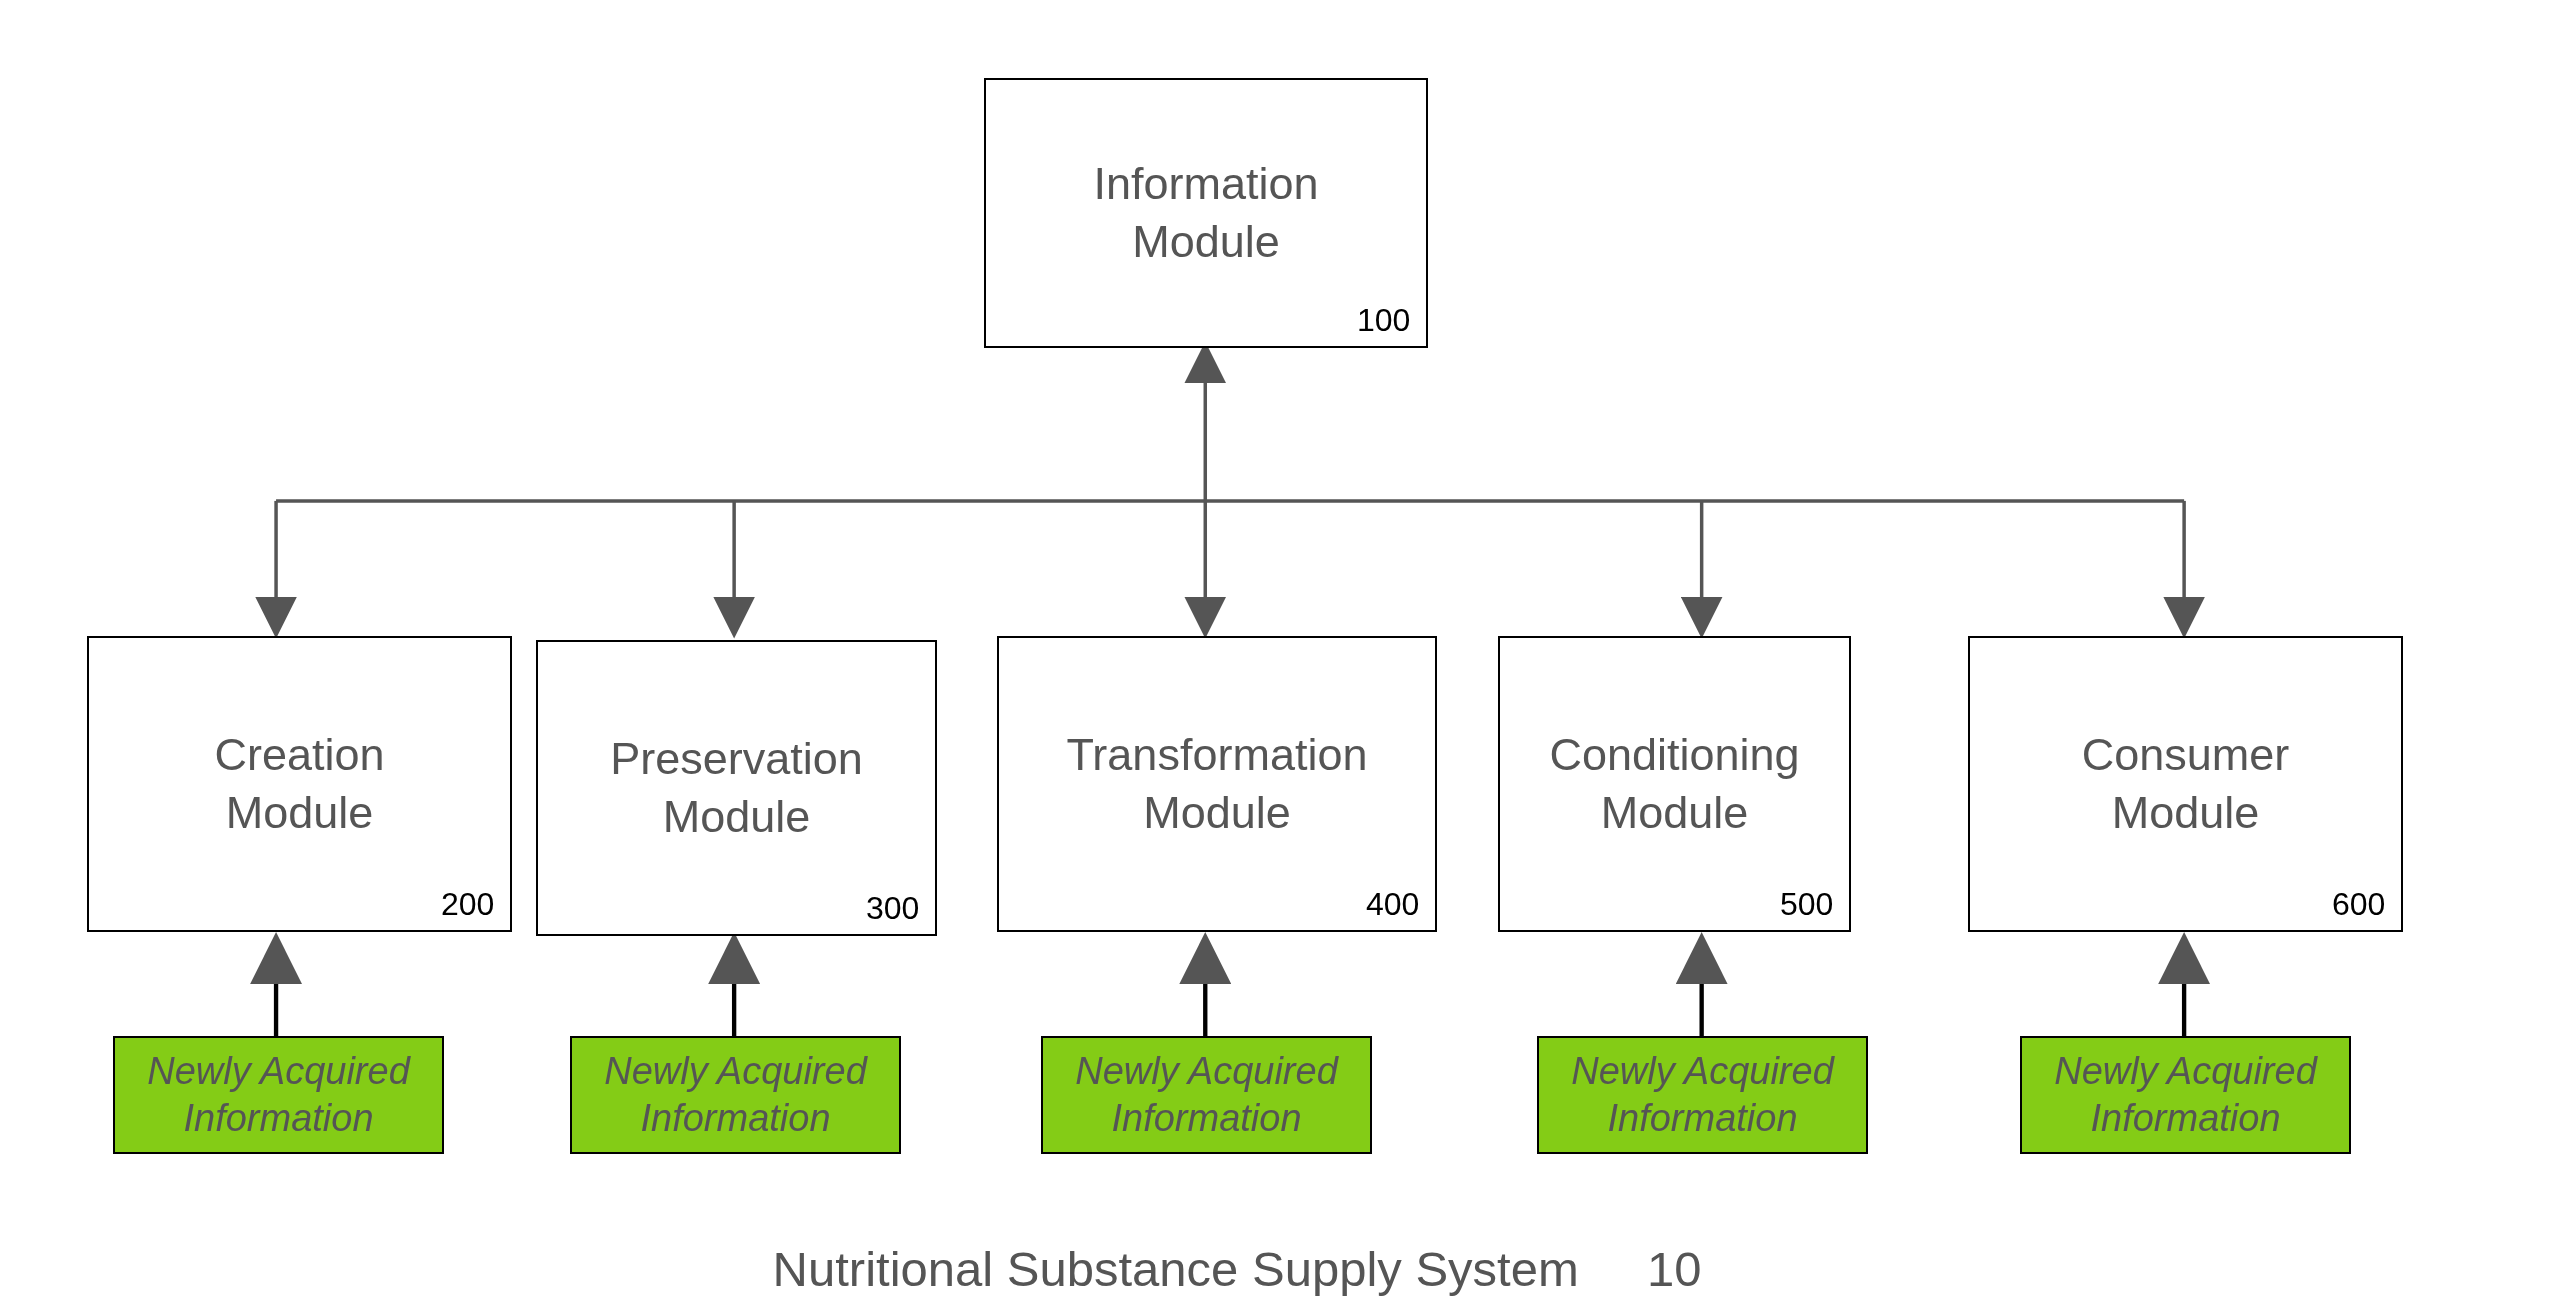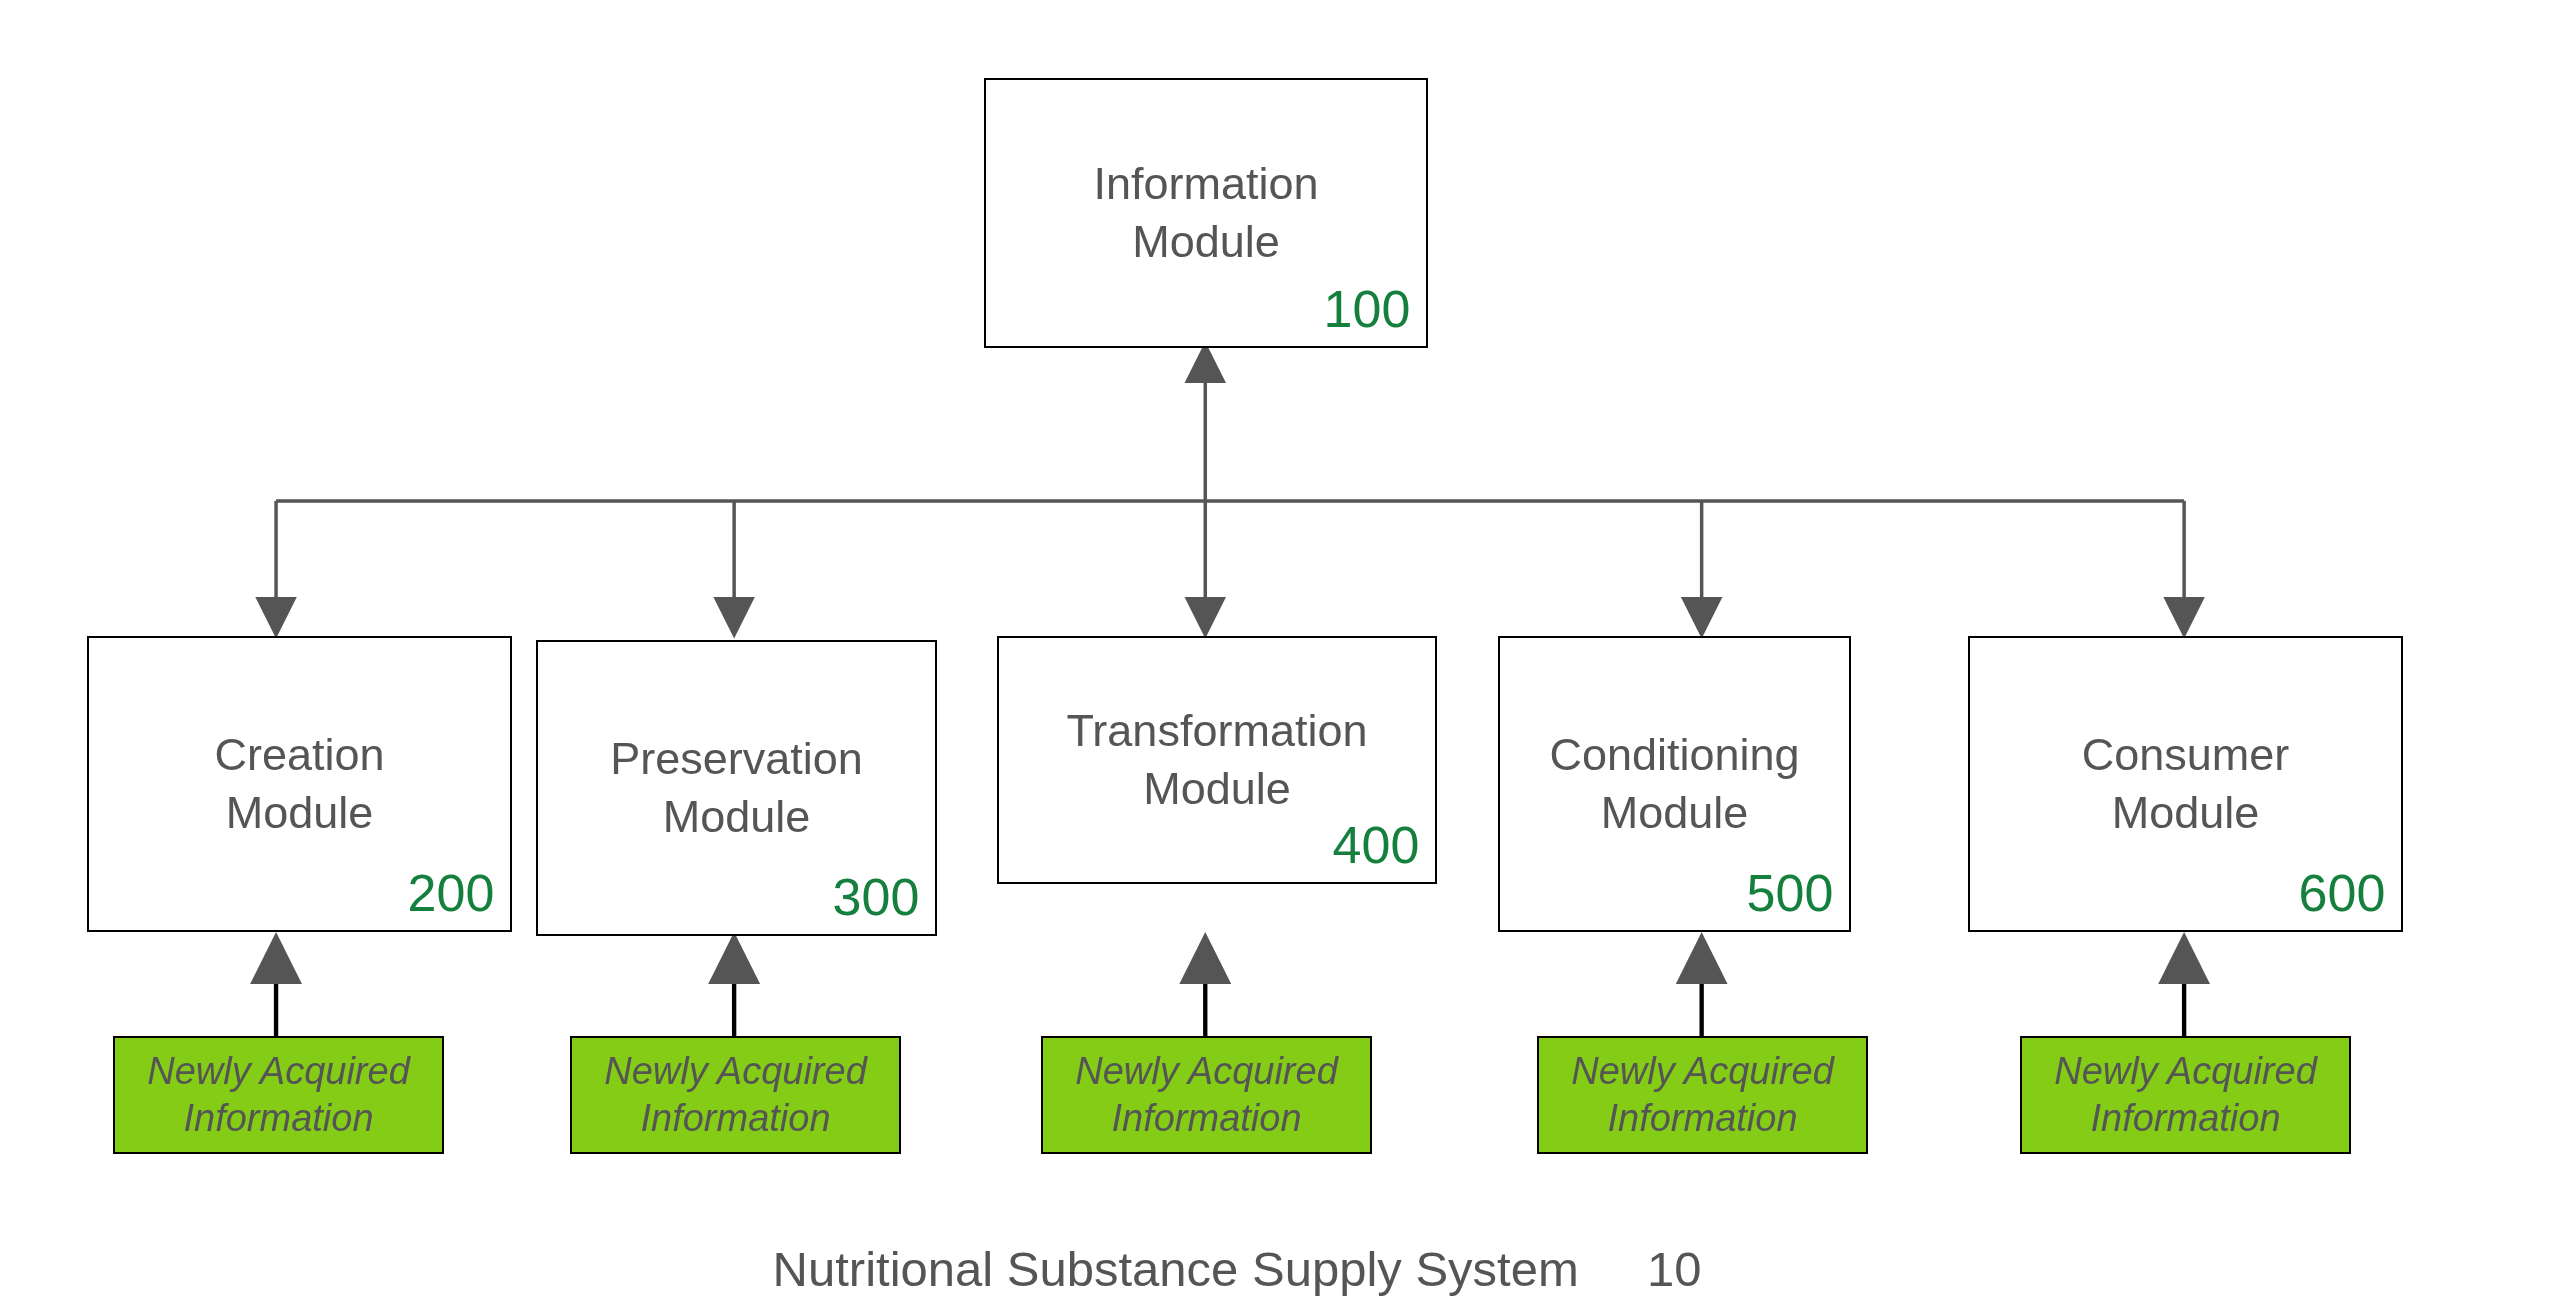--- a/index.html
+++ b/index.html
@@ -37,22 +37,22 @@
       font-size: 45px;
       color: #555555;
       line-height: 1.3;
       padding: 0 17.4px;
     }
 
     .box-number {
       position: absolute;
       bottom: 7px;
       right: 15.7px;
-      font-size: 52px;
-      color: #15803d;
+      font-size: 32px;
+      color: #000000;
     }
 
     .info-box {
       position: absolute;
       background: #84cc16;
       border: 2.6px solid #000000;
       display: flex;
       align-items: center;
       justify-content: center;
       text-align: center;
@@ -129,21 +129,21 @@
   </div>
 
   <div class="box" style="left: 536px; top: 640px; width: 401px; height: 296px;">
     <div class="box-title">
       <span>Preservation</span><br>
       <span>Module</span>
     </div>
     <div class="box-number">300</div>
   </div>
 
-  <div class="box" style="left: 997px; top: 636px; width: 440px; height: 248px;">
+  <div class="box" style="left: 997px; top: 636px; width: 440px; height: 296px;">
     <div class="box-title">
       <span>Transformation</span><br>
       <span>Module</span>
     </div>
     <div class="box-number">400</div>
   </div>
 
   <div class="box" style="left: 1498px; top: 636px; width: 353px; height: 296px;">
     <div class="box-title">
       <span>Conditioning</span><br>

